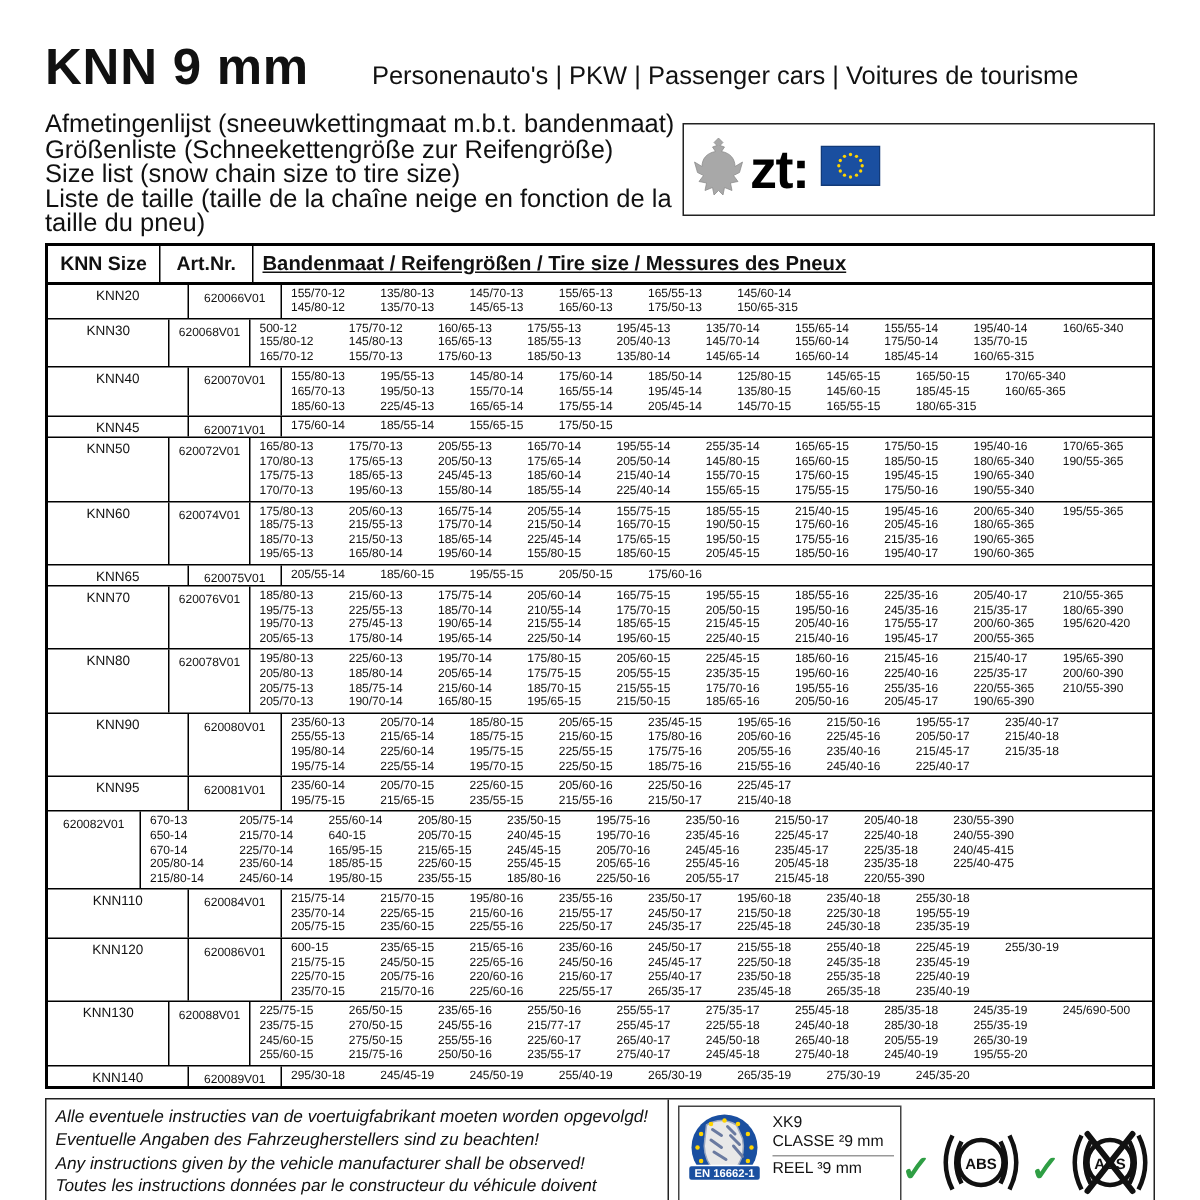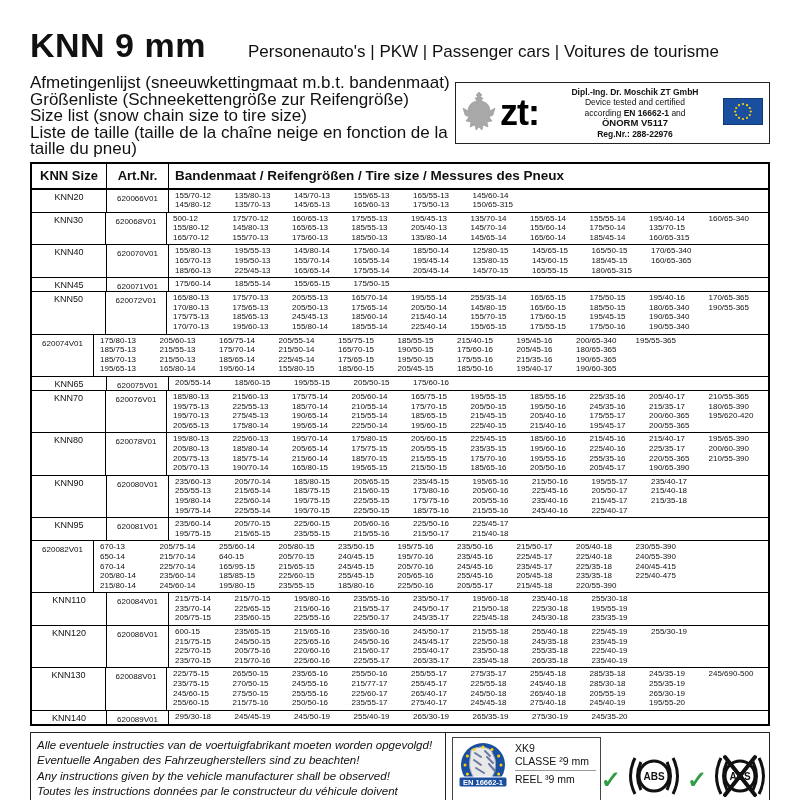--- a/index.html
+++ b/index.html
@@ -16,24 +16,24 @@
   .zt-logo { color: #000000; font-size: 36px; font-weight: bold; letter-spacing: -1px; margin: 0 8px 0 4px; }
   .cert-text { flex: 1; text-align: center; font-size: 8.5px; line-height: 10.5px; }
   .cert-text .b { font-weight: bold; }
   .cert-text .big { font-size: 9.5px; font-weight: bold; }
 
   
   .size-table { margin-top: 4px; border: 2px solid #000; }
   .thead { display: flex; border-bottom: 2px solid #000; font-weight: bold; align-items: center; height: 26px; }
   .th1 { width: 75px; text-align: center; font-size: 13px; border-right: 1.5px solid #000; align-self: stretch; display:flex; align-items:center; justify-content:center;}
   .th2 { width: 62px; text-align: center; font-size: 13px; border-right: 1.5px solid #000; align-self: stretch; display:flex; align-items:center; justify-content:center;}
-  .th3 { flex: 1; font-size: 13.5px; padding-left: 6px; }
+  .th3 { flex: 1; font-size: 13.5px; padding-left: 6px; text-decoration: underline; }
   .trow { display: flex; border-bottom: 1.5px solid #000; }
   .trow:last-child { border-bottom: none; }
-  .td-knn { width: 75px; border-right: 1.5px solid #000; font-size: 9px; display: flex; justify-content: center; padding-top: 2px; }
+  .td-knn { width: 94px; border-right: 1.5px solid #000; font-size: 9px; display: flex; justify-content: center; padding-top: 2px; }
   .td-art { width: 62px; border-right: 1.5px solid #000; font-size: 8px; display: flex; justify-content: center; padding-top: 4px; }
   .td-sizes { flex: 1; display: flex; padding: 1px 0 2px 6px; }
   .size-col { width: 59.5px; }
   .size-line { font-size: 8px; line-height: 9.6px; white-space: nowrap; }
 
   
   .footer { margin-top: 6px; border: 1.5px solid #222; height: 92px; display: flex; align-items: stretch; }
   .notes { width: 424px; border-right: 1.5px solid #222; padding: 5px 6px; font-style: italic;
            font-size: 11.5px; line-height: 15.5px; }
   .badge-box { border: 1px solid #444; margin: 4px 0 4px 6px; width: 152px; display: flex; flex-direction: column; padding: 3px 4px; }
@@ -65,27 +65,20 @@
 
   <div class="cert-box">
     <span>
       <svg width="34" height="44" viewBox="0 0 34 44">
         <g fill="#a8a8a8" stroke="#8a8a8a" stroke-width="0.5">
           <path d="M17 3 l3 3 -2 2 3 1 -2 3 c6 1 9 5 9 10 l5 -3 -2 7 -4 2 3 4 -5 1 1 5 -5 -2 -1 5 -3 -3 -3 3 -1 -5 -5 2 1 -5 -5 -1 3 -4 -4 -2 -2 -7 5 3 c0 -5 3 -9 9 -10 l-2 -3 3 -1 -2 -2 z"></path>
         </g>
       </svg>
     </span>
     <span class="zt-logo">zt:</span>
-    <div class="cert-text">
-      <div class="b">Dipl.-Ing. Dr. Moschik ZT GmbH</div>
-      <div>Device tested and certified</div>
-      <div><span>according </span><span class="b">EN 16662-1</span><span> and</span></div>
-      <div class="big">ÖNORM V5117</div>
-      <div class="b">Reg.Nr.: 288-22976</div>
-    </div>
     <span>
       <svg width="40" height="27" viewBox="0 0 40 27">
         <rect x="0.5" y="0.5" width="39" height="26" fill="#1a4fa0" stroke="#123a78"></rect>
         <g fill="#ffd400">
           <circle cx="20" cy="6" r="1.1"></circle>
             <circle cx="24" cy="7.2" r="1.1"></circle>
             <circle cx="26.8" cy="10" r="1.1"></circle>
           <circle cx="27.8" cy="13.5" r="1.1"></circle>
             <circle cx="26.8" cy="17" r="1.1"></circle>
             <circle cx="24" cy="19.8" r="1.1"></circle>
@@ -317,20 +310,21 @@
               <div class="size-line">190/65-340</div>
               <div class="size-line">190/55-340</div>
             </div>
             <div class="size-col">
               <div class="size-line">170/65-365</div>
               <div class="size-line">190/55-365</div>
             </div>
           </div>
         </div>
         <div class="trow">
+          <div class="td-knn">KNN60</div>
           <div class="td-art">620074V01</div>
           <div class="td-sizes">
             <div class="size-col">
               <div class="size-line">175/80-13</div>
               <div class="size-line">185/75-13</div>
               <div class="size-line">185/70-13</div>
               <div class="size-line">195/65-13</div>
             </div>
             <div class="size-col">
               <div class="size-line">205/60-13</div>

